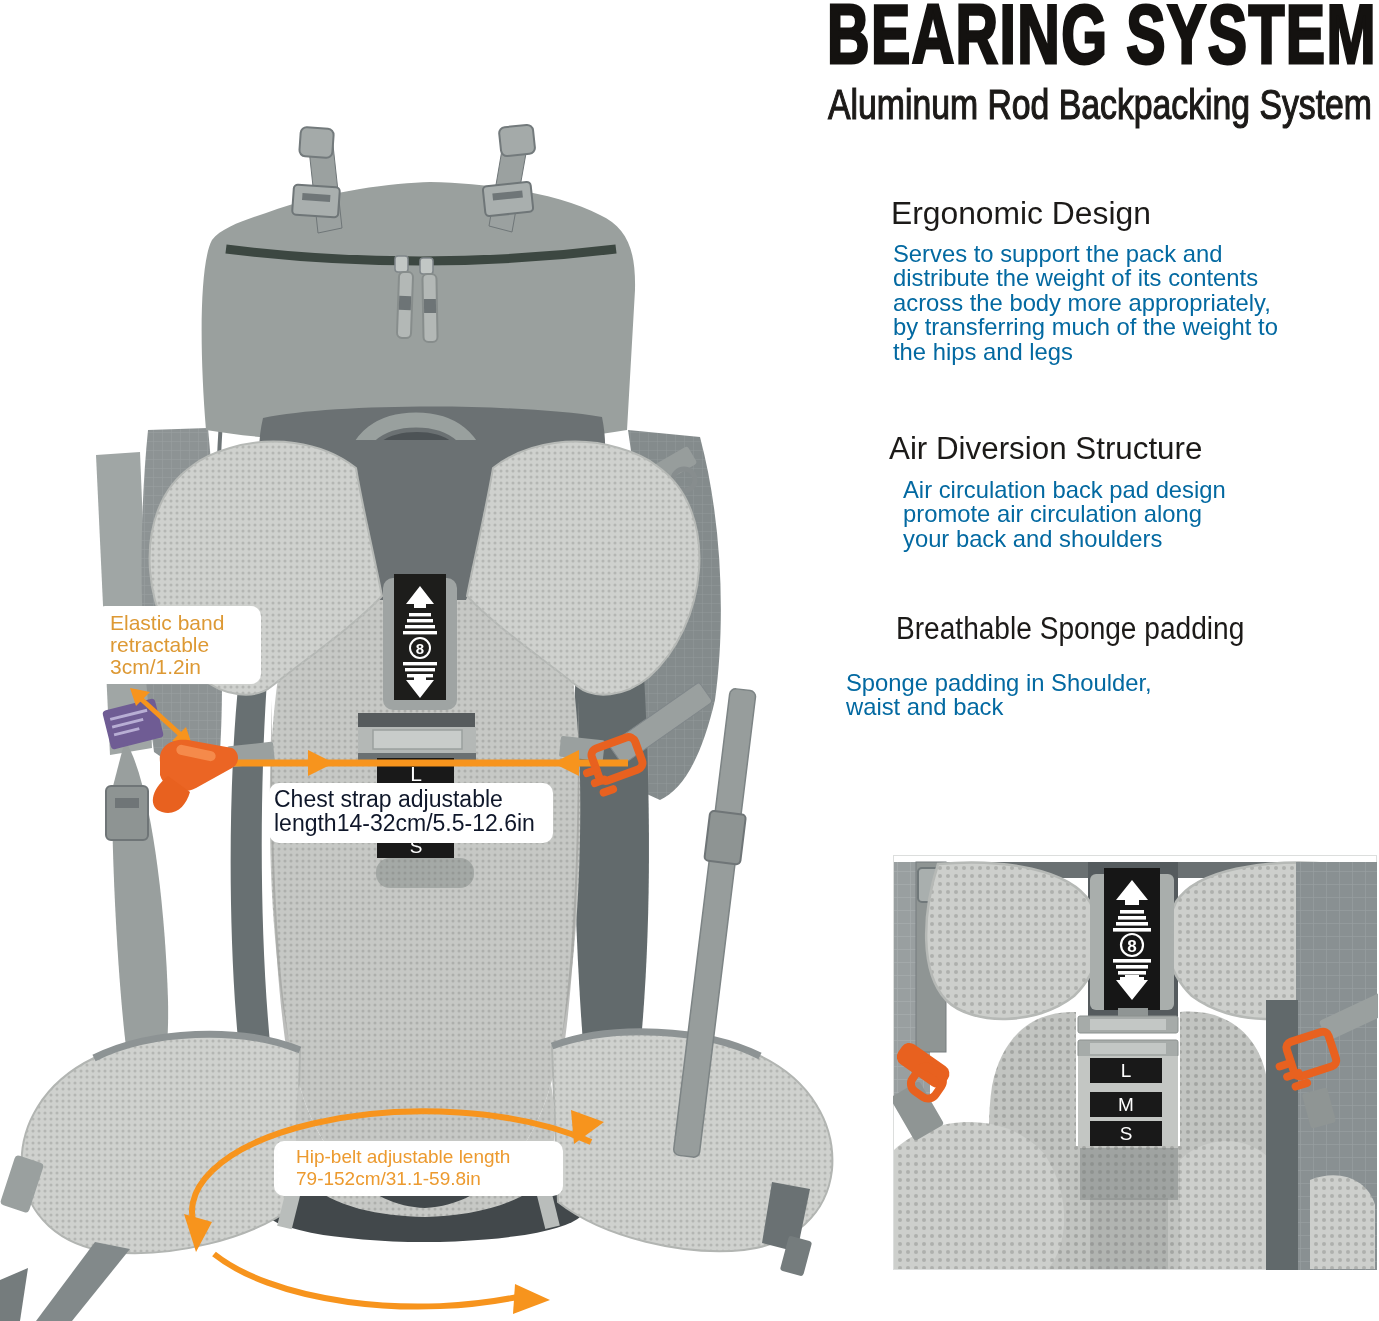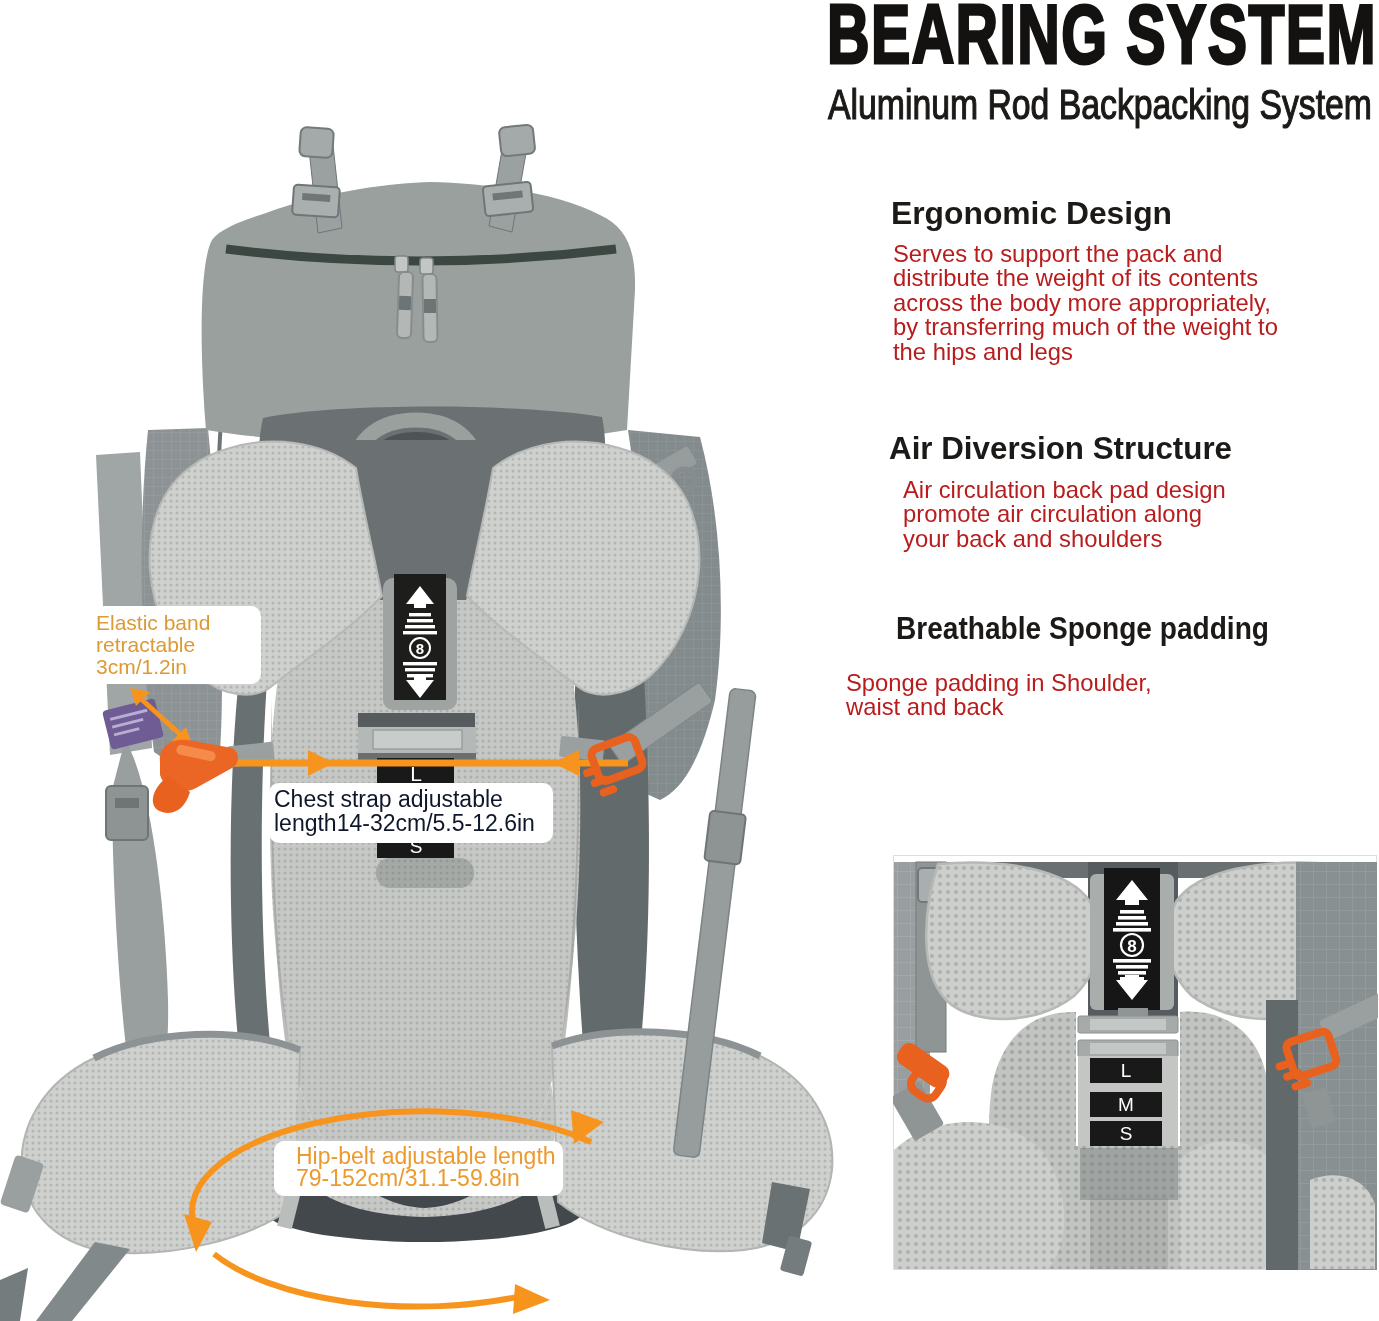--- a/index.html
+++ b/index.html
@@ -1,22 +1,22 @@
 <!DOCTYPE html>
 <html><head>
 <meta charset="utf-8">
 <style>
 html,body{margin:0;padding:0}
 body{width:1379px;height:1321px;background:#ffffff;font-family:"Liberation Sans",sans-serif;position:relative;overflow:hidden}
 .abs{position:absolute}
 .sx{display:inline-block;transform-origin:0 50%;white-space:nowrap}
 #title{left:827px;top:-14px;font-weight:bold;font-size:84px;color:#141210;letter-spacing:2px;-webkit-text-stroke:3px #141210}
 #subtitle{left:828px;top:80px;font-weight:normal;font-size:43px;color:#1c1a18;-webkit-text-stroke:1.2px #1c1a18}
-.h2{font-weight:bold;color:#1c1a18;font-size:31px;line-height:31px}
-.body{font-size:23.8px;line-height:24.4px;color:#b91c1c;letter-spacing:0}
+.h2{font-weight:normal;color:#1c1a18;font-size:31px;line-height:31px}
+.body{font-size:23.8px;line-height:24.4px;color:#0369a1;letter-spacing:0}
 </style>
 </head>
 <body>
 
 <svg id="mainsvg" class="abs" style="left:0;top:0" width="890" height="1321" viewBox="0 0 890 1321">
 <defs>
 <pattern id="mesh1" width="6" height="6" patternUnits="userSpaceOnUse">
         <rect width="6" height="6" fill="#cfd1ce"></rect>
         <circle cx="3" cy="3" r="1.5" fill="#b4b6b3"></circle>
       </pattern>
@@ -191,25 +191,25 @@
 <path d="M214,1254 A232,100 0 0 0 522,1296"></path>
 </g>
 <g fill="#f7941d">
 <polygon points="604,1122 571,1110 574,1144"></polygon>
 <polygon points="196,1252 184,1214 212,1222"></polygon>
 <polygon points="550,1300 515,1284 513,1314"></polygon>
 </g>
 </svg>
 
 <div class="abs" style="left:95px;top:606px;width:166px;height:78px;background:#fff;border-radius:10px"></div>
-<div class="abs" style="left:96px;top:612px;font-size:21px;line-height:21.8px;color:#dd9934">Elastic band<br>retractable<br>3cm/1.2in</div>
+<div class="abs" style="left:110px;top:612px;font-size:21px;line-height:21.8px;color:#dd9934">Elastic band<br>retractable<br>3cm/1.2in</div>
 <div class="abs" style="left:269px;top:783px;width:284px;height:60px;background:#fff;border-radius:10px"></div>
 <div class="abs" style="left:274px;top:788px;font-size:23px;line-height:23.5px;color:#0f172a">Chest strap adjustable<br>length14-32cm/5.5-12.6in</div>
 <div class="abs" style="left:274px;top:1141px;width:289px;height:55px;background:#fff;border-radius:10px"></div>
-<div class="abs" style="left:296px;top:1146px;font-size:23px;line-height:21.8px;color:#ec9a2f">Hip-belt adjustable length<br>79-152cm/31.1-59.8in</div>
+<div class="abs" style="left:296px;top:1146px;font-size:19px;line-height:21.8px;color:#ec9a2f">Hip-belt adjustable length<br>79-152cm/31.1-59.8in</div>
 
 <div id="title" class="abs"><span class="sx" style="transform:scaleX(0.7014)">BEARING SYSTEM</span></div>
 <div id="subtitle" class="abs"><span class="sx" style="transform:scaleX(0.7849)">Aluminum Rod Backpacking System</span></div>
 <div class="abs h2" style="left:891px;top:198px"><span class="sx" style="transform:scaleX(1.026)">Ergonomic Design</span></div>
 <div class="abs body" style="left:893px;top:242px">Serves to support the pack and<br>distribute the weight of its contents<br>across the body more appropriately,<br>by transferring much of the weight to<br>the hips and legs</div>
 <div class="abs h2" style="left:889px;top:433px"><span class="sx" style="transform:scaleX(1.0107)">Air Diversion Structure</span></div>
 <div class="abs body" style="left:903px;top:478px">Air circulation back pad design<br>promote air circulation along<br>your back and shoulders</div>
 <div class="abs h2" style="left:896px;top:612px;font-size:31px;line-height:34.6px"><span class="sx" style="transform:scaleX(0.906)">Breathable Sponge padding</span></div>
 <div class="abs body" style="left:846px;top:671px">Sponge padding in Shoulder,<br>waist and back</div>
 

